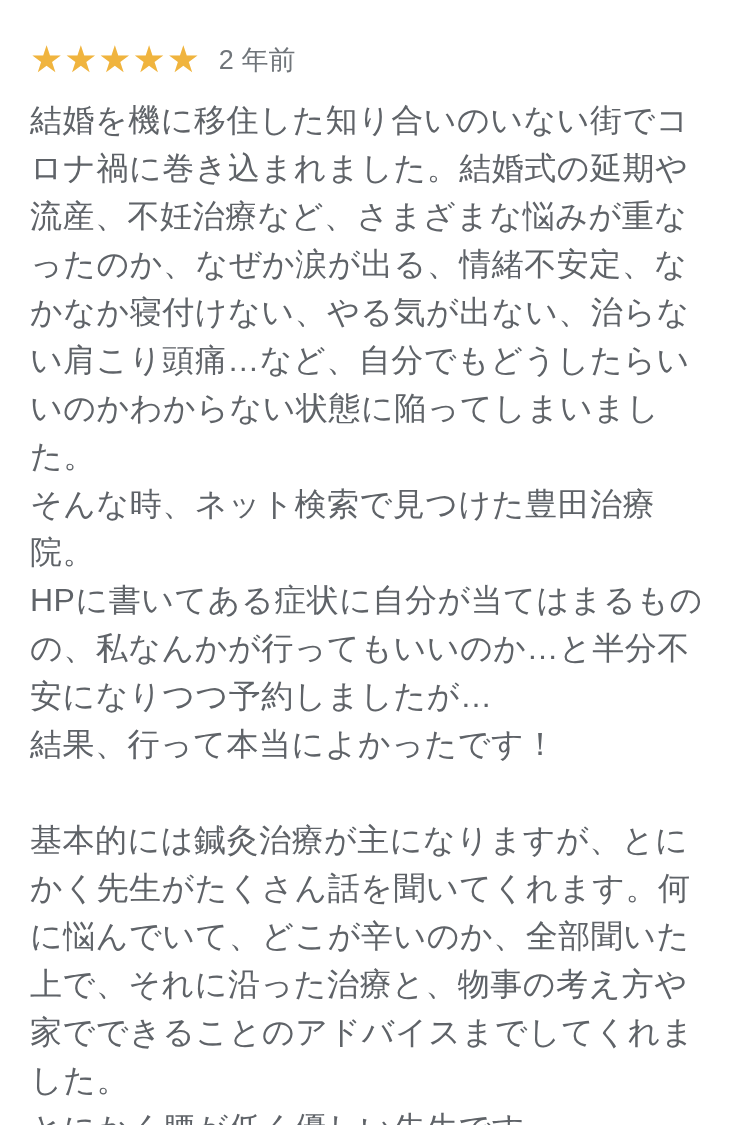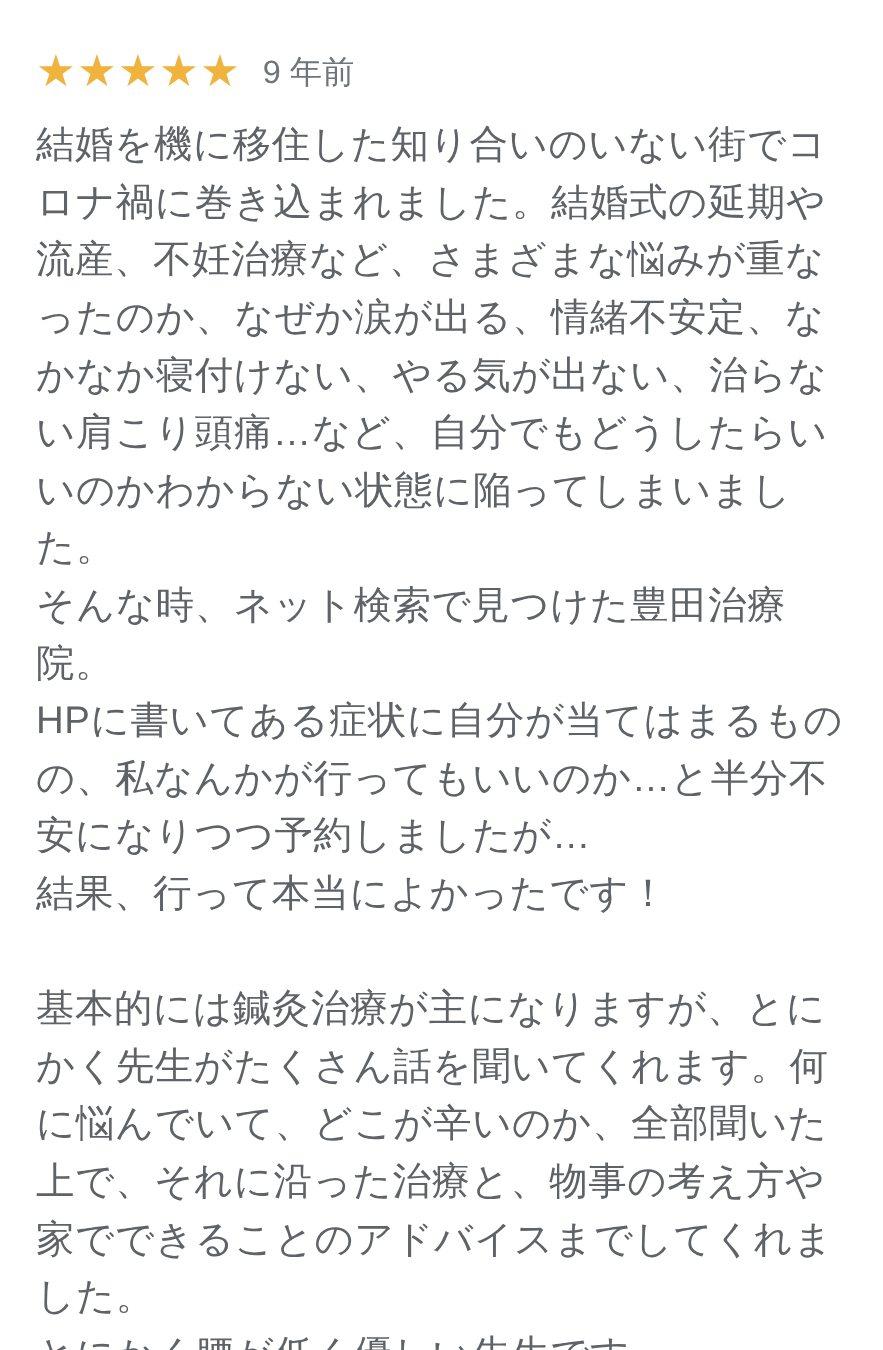--- a/index.html
+++ b/index.html
@@ -57,21 +57,21 @@
 
 <div class="review-card">
   <div class="review-header">
     <div class="stars" aria-label="5 stars">
       <span class="star">★</span>
       <span class="star">★</span>
       <span class="star">★</span>
       <span class="star">★</span>
       <span class="star">★</span>
     </div>
-    <span class="review-date">9 年前</span>
+    <span class="review-date">2 年前</span>
   </div>
   <div class="review-text">結婚を機に移住した知り合いのいない街でコロナ禍に巻き込まれました。結婚式の延期や流産、不妊治療など、さまざまな悩みが重なったのか、なぜか涙が出る、情緒不安定、なかなか寝付けない、やる気が出ない、治らない肩こり頭痛…など、自分でもどうしたらいいのかわからない状態に陥ってしまいました。
 そんな時、ネット検索で見つけた豊田治療院。
 HPに書いてある症状に自分が当てはまるものの、私なんかが行ってもいいのか…と半分不安になりつつ予約しましたが…
 結果、行って本当によかったです！
 
 基本的には鍼灸治療が主になりますが、とにかく先生がたくさん話を聞いてくれます。何に悩んでいて、どこが辛いのか、全部聞いた上で、それに沿った治療と、物事の考え方や家でできることのアドバイスまでしてくれました。
 とにかく腰が低く優しい先生です。
 『ぼちぼちで』『ゆっくりゆっくり』
 気づけば、先生の口癖が移っていました（笑）</div>

